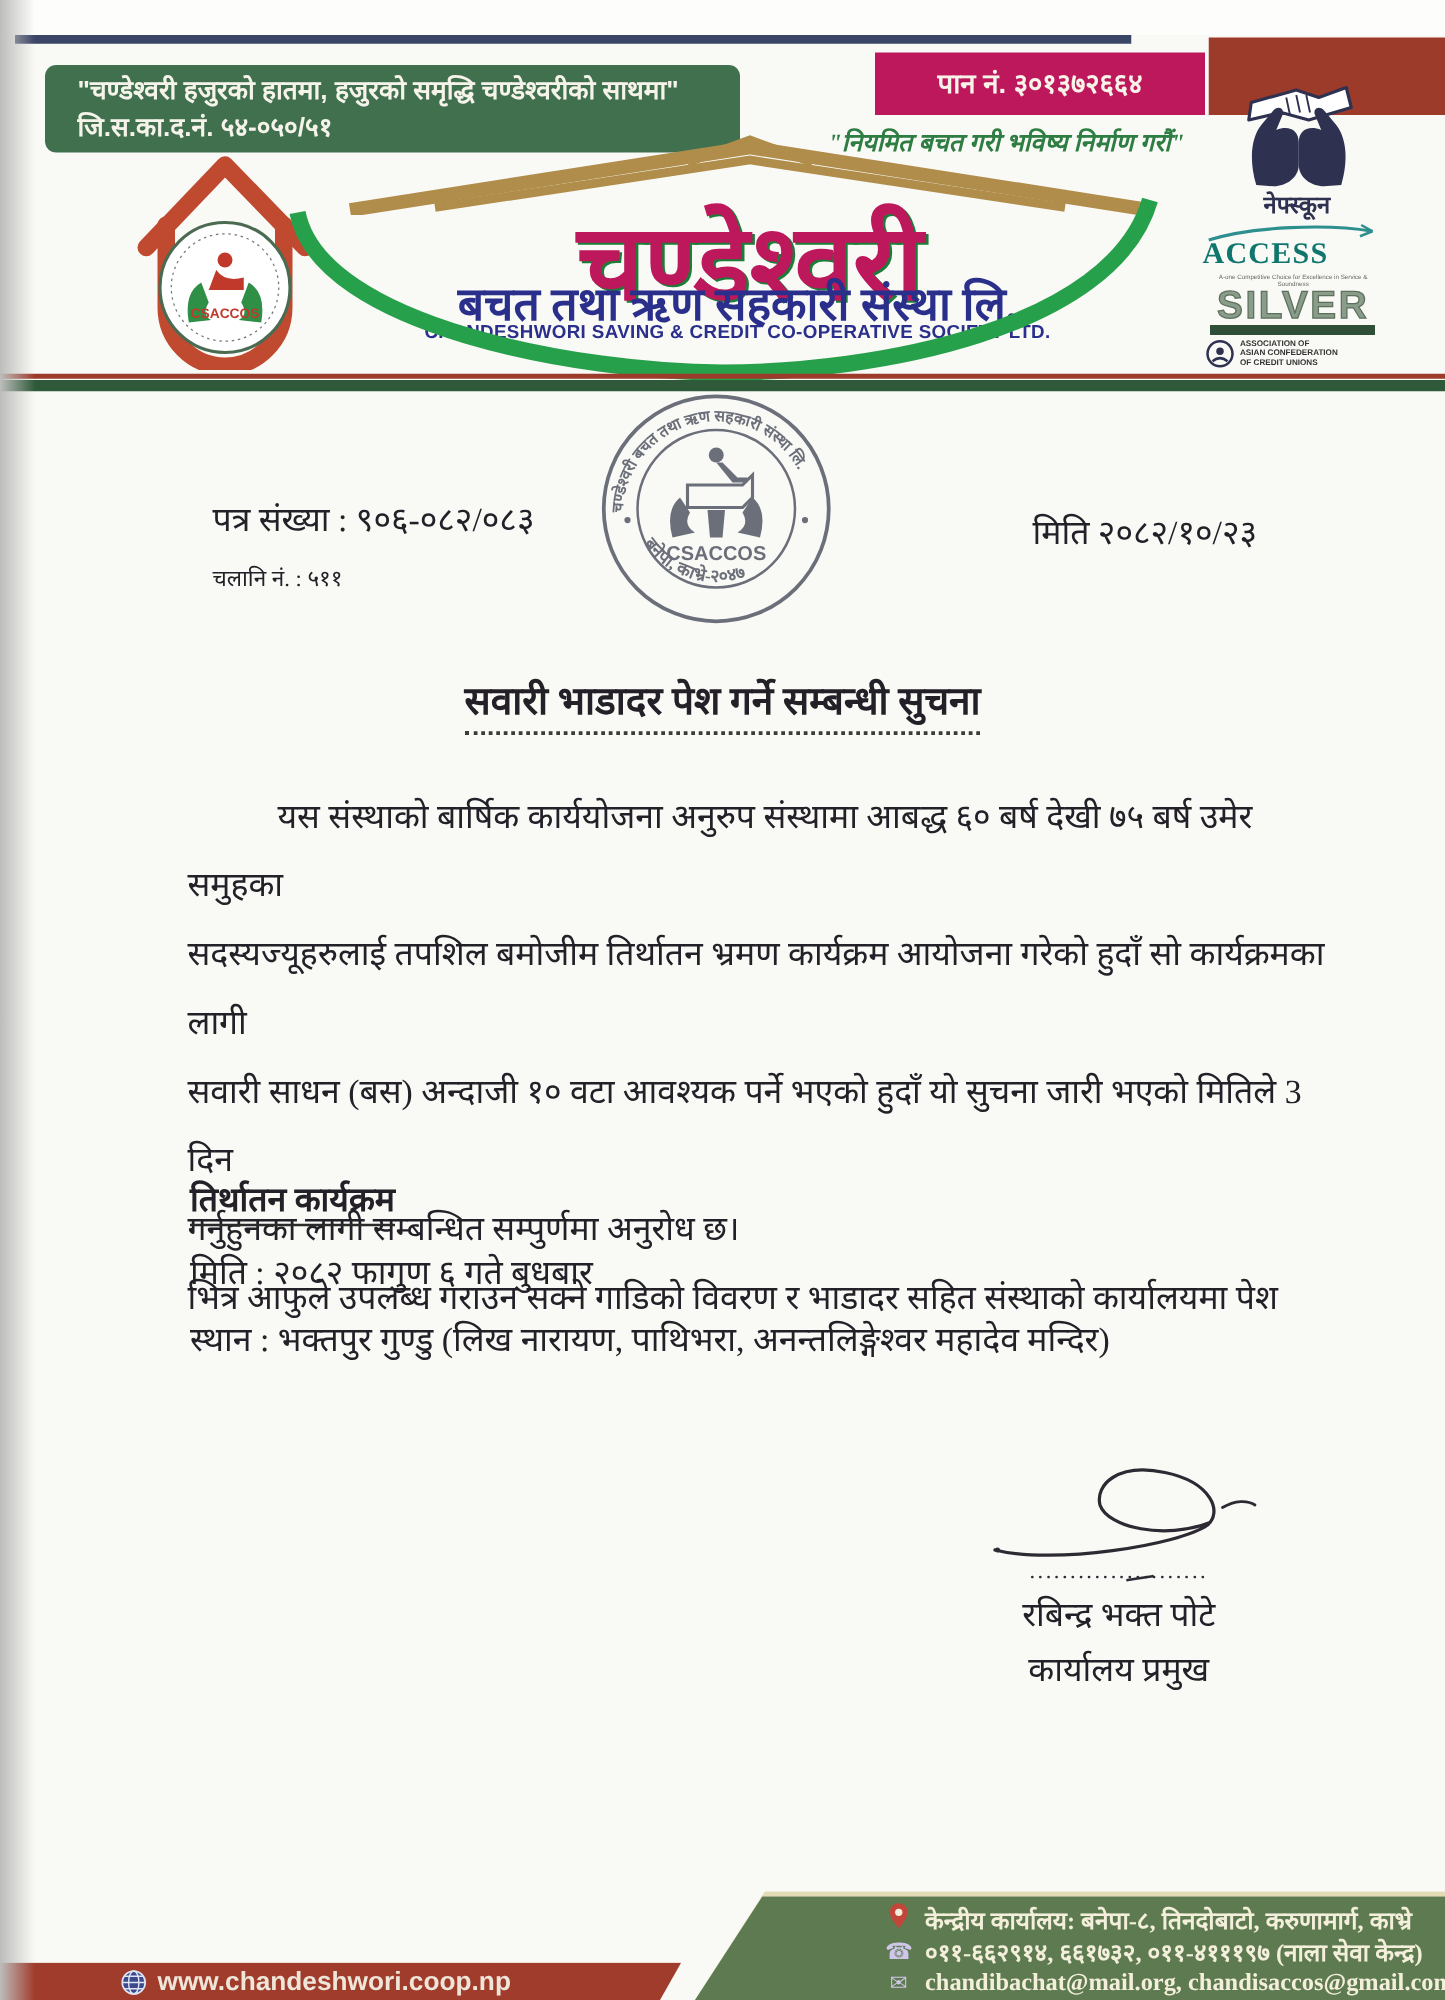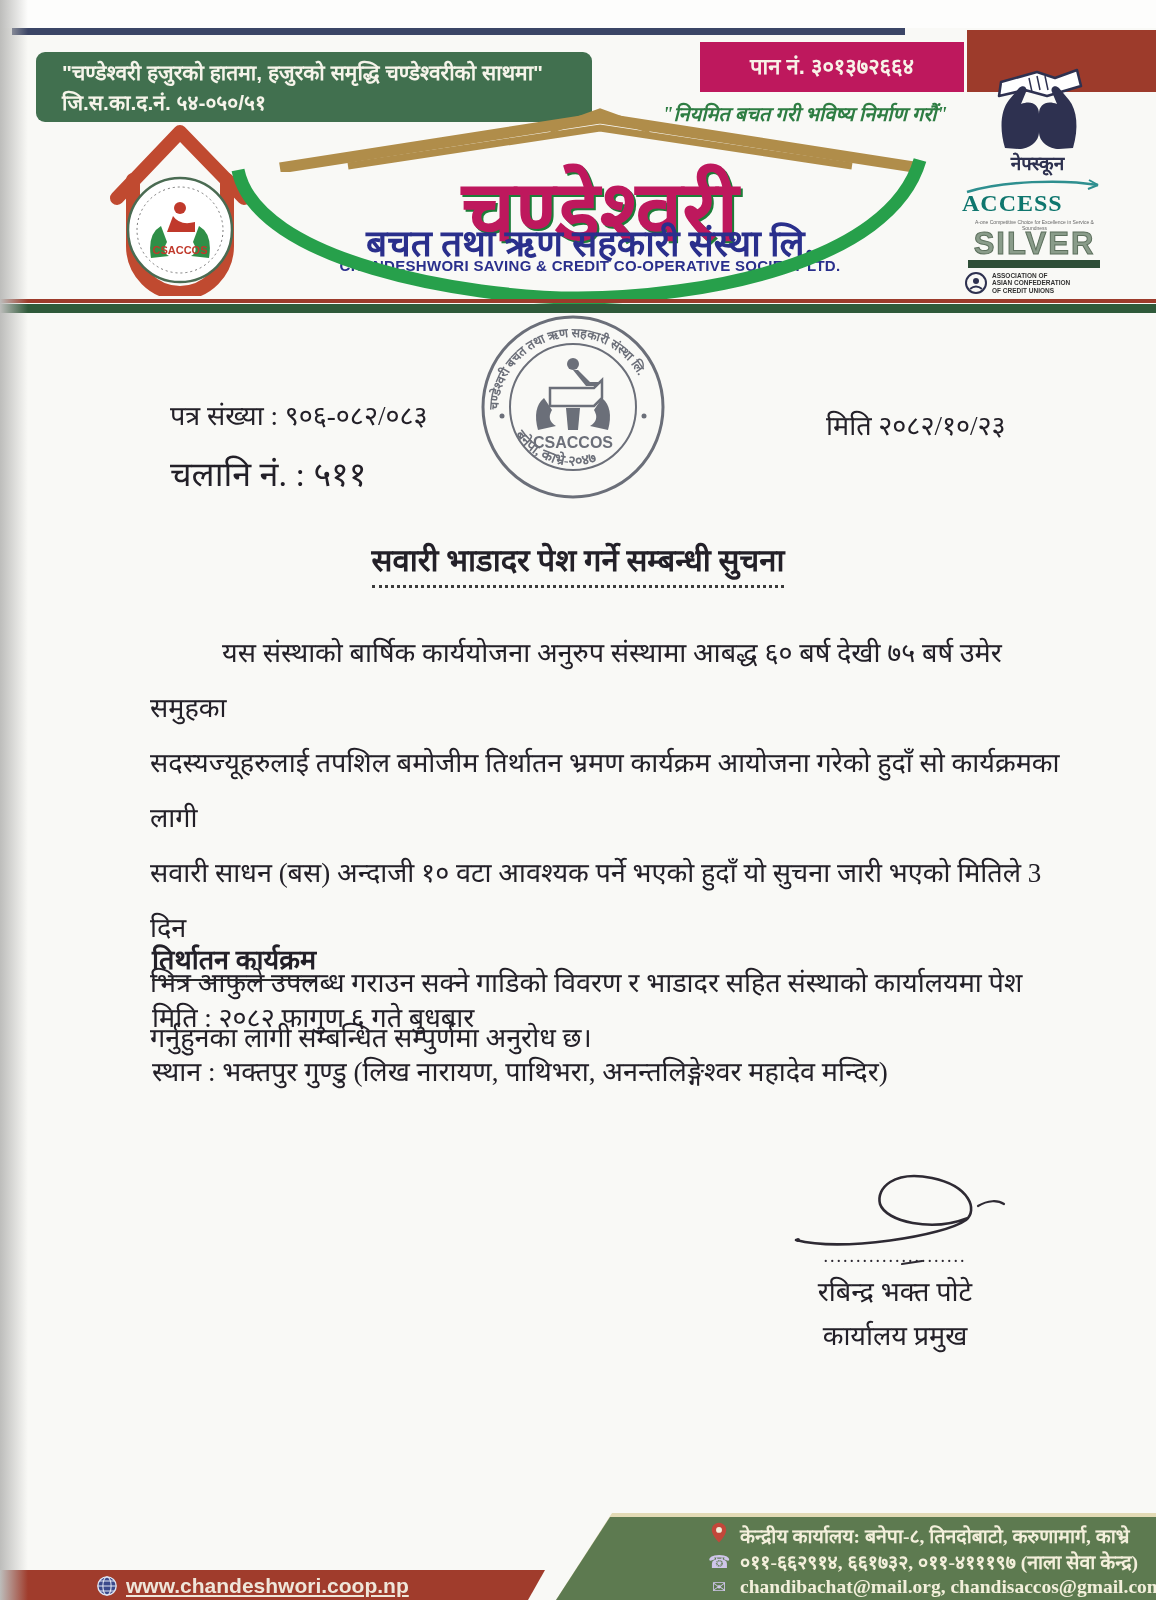--- a/index.html
+++ b/index.html
@@ -46,21 +46,21 @@
   .silver-label{left:962px;top:226px;width:145px;text-align:center;
     font-size:31px;font-weight:bold;color:#8a9c8a;letter-spacing:2px;
     -webkit-text-stroke:1px #5d705d;
     font-family:"Liberation Sans","DejaVu Sans",sans-serif;}
   .accu-bar{left:968px;top:260px;width:132px;height:8px;background:#2f4f38;}
   .accu-row{left:964px;top:271px;width:145px;display:flex;align-items:center;gap:4px;}
   .accu-text{font-size:6.5px;line-height:7.5px;color:#333;font-weight:bold;
     font-family:"Liberation Sans",sans-serif;}
   
   .letter-no{left:170px;top:396px;font-size:27px;}
-  .dispatch-no{left:170px;top:450px;font-size:34px;}
+  .dispatch-no{left:170px;top:450px;font-size:18px;}
   .date-line{left:826px;top:406px;font-size:27px;}
   
   .subject-wrap{left:0;top:538px;width:1156px;text-align:center;}
   .subject-wrap span{display:inline-block;font-size:31px;font-weight:bold;
     border-bottom:3px dotted #3b3b3b;padding-bottom:5px;}
   
   .body-text{left:150px;top:626px;width:914px;font-size:27px;line-height:55px;}
   .body-text .ln0{text-indent:72px;}
   
   .prog-heading{left:152px;top:940px;font-size:27px;font-weight:bold;
@@ -83,21 +83,21 @@
   .footer-row{display:flex;align-items:center;gap:10px;height:26px;
     color:#f3efdb;font-size:19.5px;font-weight:bold;white-space:nowrap;}
   .footer-row .ficon{width:22px;text-align:center;flex:0 0 22px;}
   .glyph-phone{color:#cfc6ea;font-size:18px;font-family:"DejaVu Sans",sans-serif;}
   .glyph-mail{color:#cfc6ea;font-size:17px;font-family:"DejaVu Sans",sans-serif;}
   .footer-maroon{left:0;top:1570px;width:560px;height:30px;background:#a03c2c;
     -webkit-clip-path:polygon(0 0,545px 0,528px 100%,0 100%);
     clip-path:polygon(0 0,545px 0,528px 100%,0 100%);}
   .website-row{position:absolute;left:96px;top:4px;display:flex;align-items:center;gap:8px;
     color:#efe6da;font-size:21px;font-weight:bold;
-    font-family:"Liberation Sans","DejaVu Sans",sans-serif;text-decoration:underline;}
+    font-family:"Liberation Sans","DejaVu Sans",sans-serif;}
 </style>
 </head>
 <body>
 
 <div class="page">
 
   <div class="abs scan-top-white"></div>
   <div class="abs scan-top-line"></div>
 
   <div class="abs slogan-band">
@@ -196,22 +196,22 @@
   <div class="abs date-line">मिति २०८२/१०/२३</div>
 
   <div class="abs subject-wrap">
     <span>सवारी भाडादर पेश गर्ने सम्बन्धी सुचना</span>
   </div>
 
   <div class="abs body-text">
     <div class="ln0">यस संस्थाको बार्षिक कार्ययोजना अनुरुप संस्थामा आबद्ध ६० बर्ष देखी ७५ बर्ष उमेर समुहका</div>
     <div>सदस्यज्यूहरुलाई तपशिल बमोजीम तिर्थातन भ्रमण कार्यक्रम आयोजना गरेको हुदाँ सो कार्यक्रमका लागी</div>
     <div>सवारी साधन (बस) अन्दाजी १० वटा आवश्यक पर्ने भएको हुदाँ यो सुचना जारी भएको मितिले 3 दिन</div>
+    <div>गर्नुहुनका लागी सम्बन्धित सम्पुर्णमा अनुरोध छ।</div>
     <div>भित्र आफुले उपलब्ध गराउन सक्ने गाडिको विवरण र भाडादर सहित संस्थाको कार्यालयमा पेश</div>
-    <div>गर्नुहुनका लागी सम्बन्धित सम्पुर्णमा अनुरोध छ।</div>
   </div>
 
   <div class="abs prog-heading">तिर्थातन कार्यक्रम</div>
   <div class="abs prog-date">मिति : २०८२ फागुण ६ गते बुधबार</div>
   <div class="abs prog-venue">स्थान : भक्तपुर गुण्डु (लिख नारायण, पाथिभरा, अनन्तलिङ्गेश्वर महादेव मन्दिर)</div>
 
   <svg class="abs" style="left:782px;top:1162px;" width="240" height="118" viewBox="0 0 240 118">
     <path d="M14,78 C60,90 162,74 184,58 C196,48 188,24 150,16 C112,8 94,26 98,42 C104,60 150,70 186,56" fill="none" stroke="#2e2a33" stroke-width="2.6" stroke-linecap="round"></path>
     <path d="M196,44 C206,38 216,38 222,42" fill="none" stroke="#2e2a33" stroke-width="2.2" stroke-linecap="round"></path>
     <path d="M120,102 L140,99" fill="none" stroke="#2e2a33" stroke-width="2.2" stroke-linecap="round"></path>

